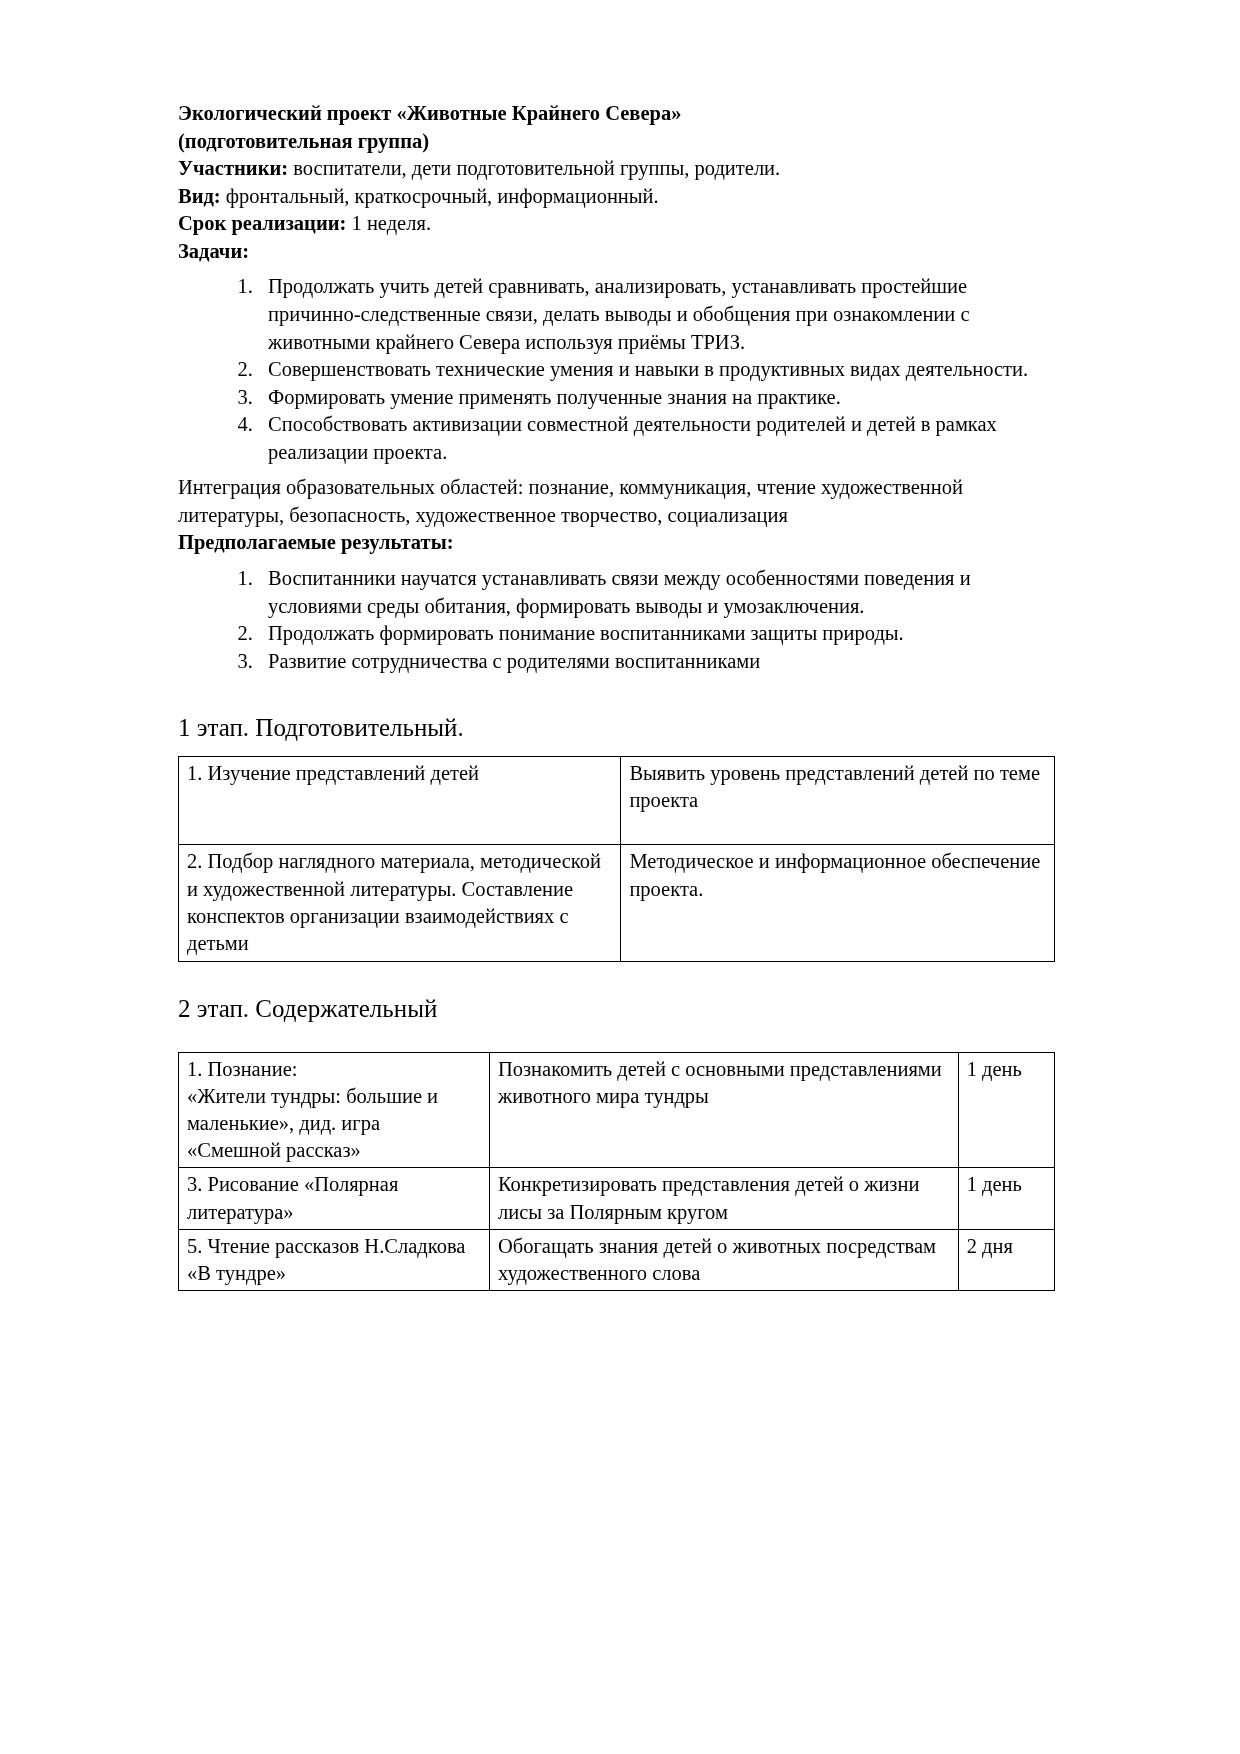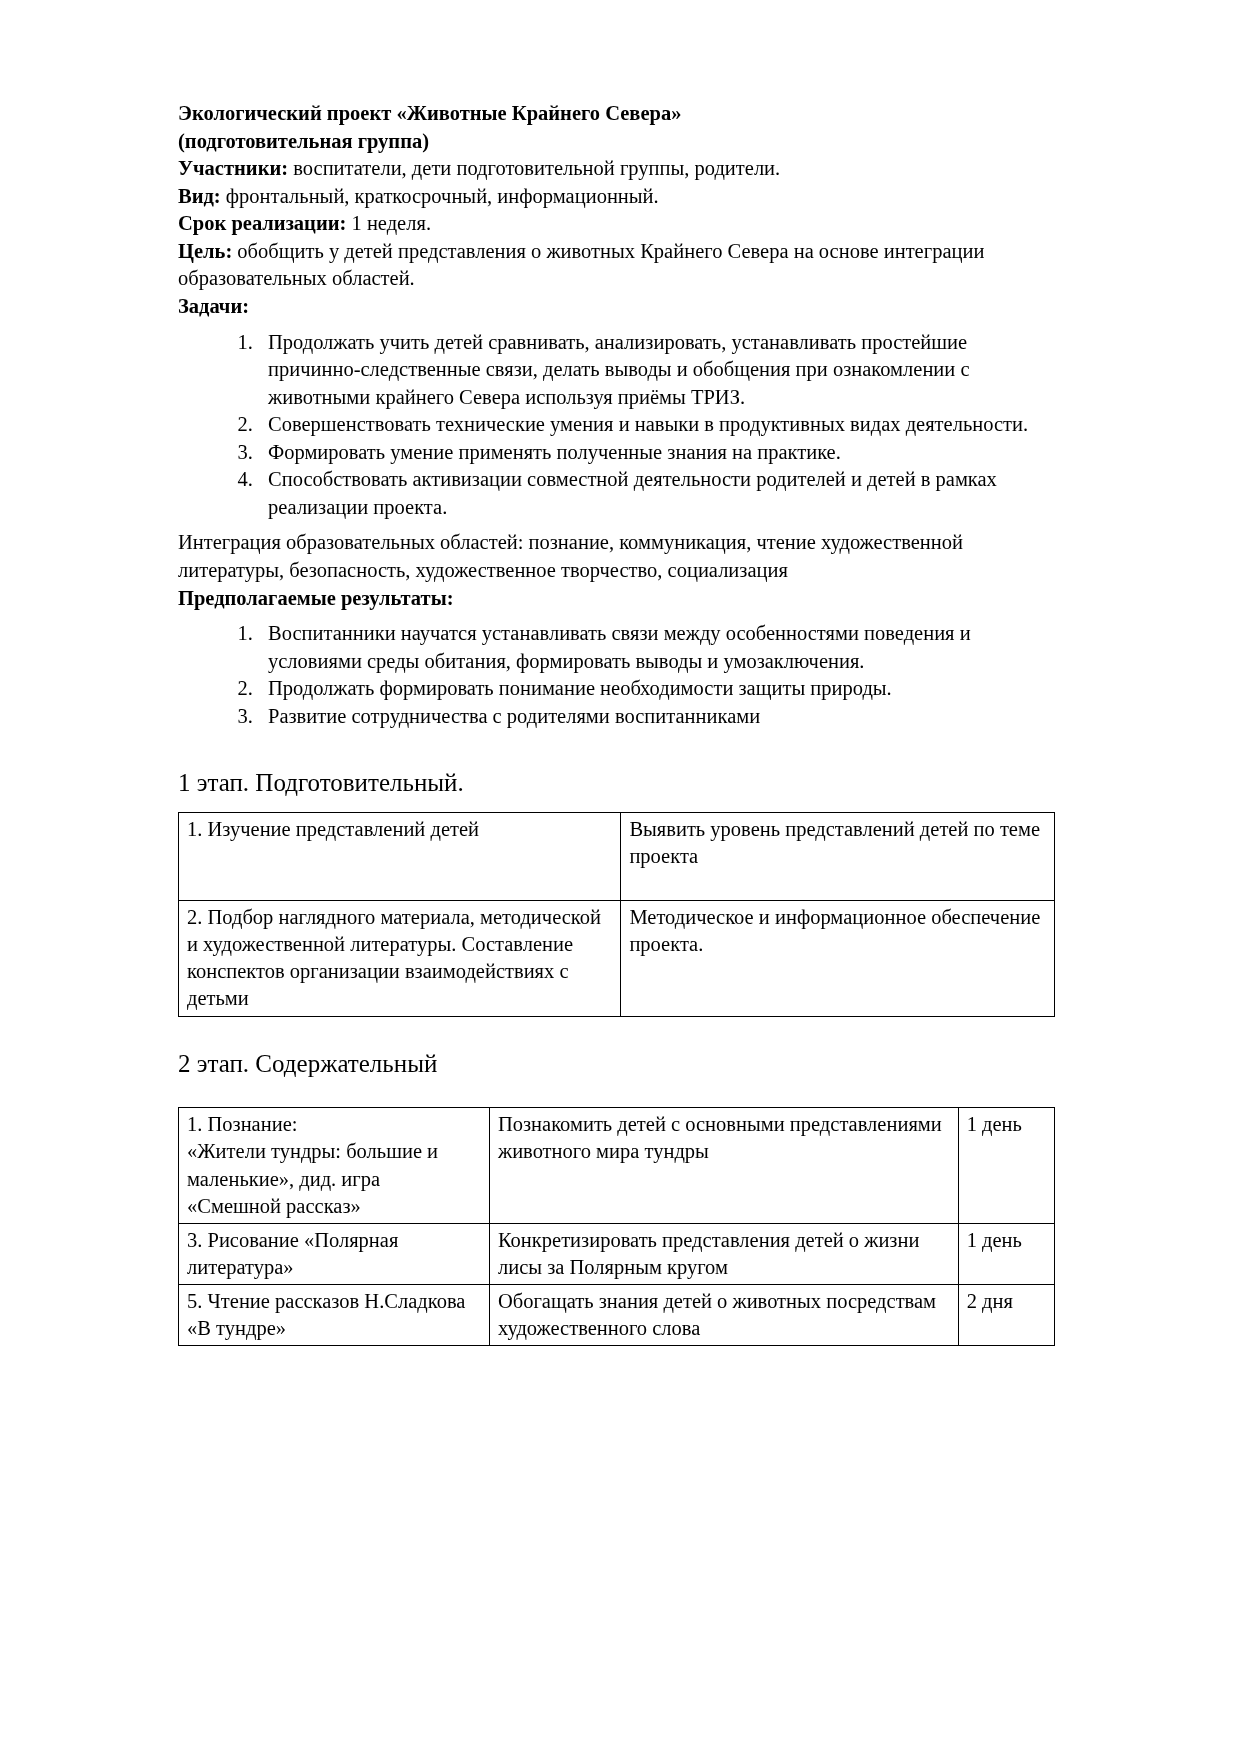--- a/index.html
+++ b/index.html
@@ -85,38 +85,37 @@
 
     <p class="para b">Экологический проект «Животные Крайнего Севера»</p>
     <p class="para b">(подготовительная группа)</p>
 
     <p class="para"><span class="b">Участники:</span><span> воспитатели, дети подготовительной группы, родители.</span></p>
 
     <p class="para"><span class="b">Вид:</span><span> фронтальный, краткосрочный, информационный.</span></p>
 
     <p class="para"><span class="b">Срок реализации:</span><span> 1 неделя.</span></p>
 
-    <p class="para"><span class="b">Цель:</span><span> обобщить у детей представления о животных Крайнего Севера на основе интеграции образовательных областей.</span></p>
 
     <p class="para b">Задачи:</p>
 
     <ol class="numbered">
       <li>Продолжать учить детей сравнивать, анализировать, устанавливать простейшие причинно-следственные связи, делать выводы и обобщения при ознакомлении с животными крайнего Севера используя приёмы ТРИЗ.</li>
       <li>Совершенствовать технические умения и навыки в продуктивных видах деятельности.</li>
       <li>Формировать умение применять полученные знания на практике.</li>
       <li>Способствовать активизации совместной деятельности родителей и детей в рамках реализации проекта.</li>
     </ol>
 
     <p class="para">Интеграция образовательных областей: познание, коммуникация, чтение художественной литературы, безопасность, художественное творчество, социализация</p>
 
     <p class="para b">Предполагаемые результаты:</p>
 
     <ol class="numbered">
       <li>Воспитанники научатся устанавливать связи между особенностями поведения и условиями среды обитания, формировать выводы и умозаключения.</li>
-      <li>Продолжать формировать понимание необходимости защиты природы.</li>
+      <li>Продолжать формировать понимание воспитанниками защиты природы.</li>
       <li>Развитие сотрудничества с родителями воспитанниками</li>
     </ol>
 
     <div class="spacer-line"></div>
 
     <p class="stage-label">1 этап. Подготовительный.</p>
 
     <table class="doc-table t1">
       <colgroup>
           <col class="c1">

